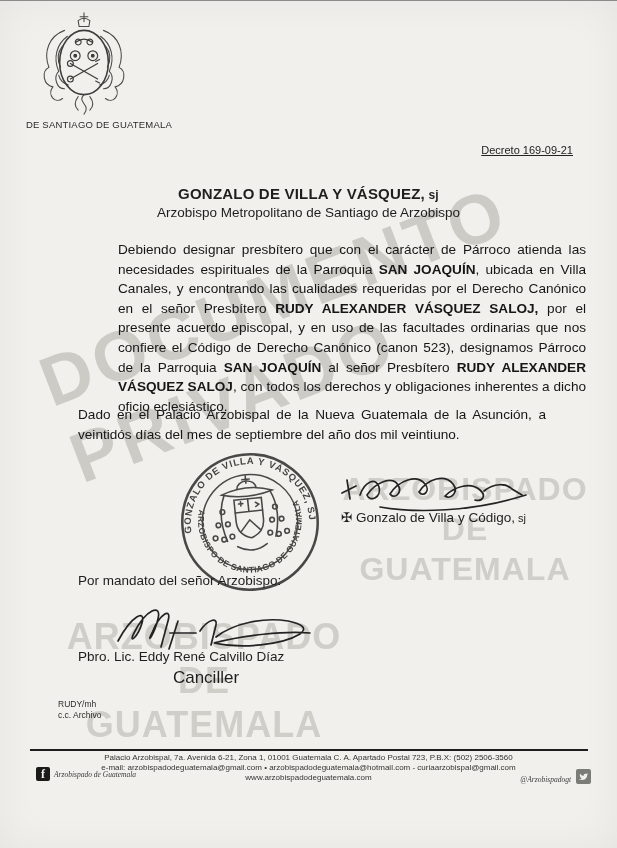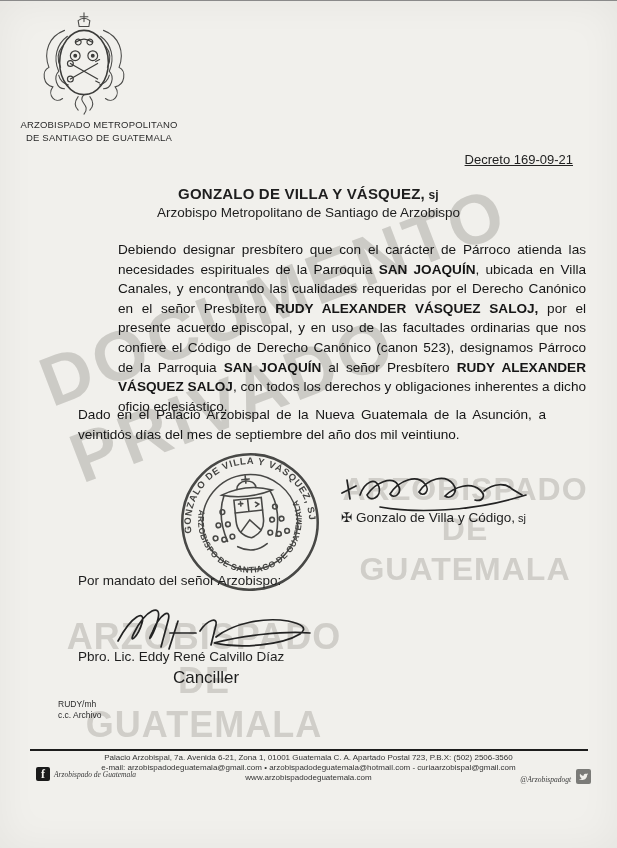--- a/index.html
+++ b/index.html
@@ -18,21 +18,21 @@
     font-weight:bold;font-size:70px;line-height:82px;letter-spacing:4px;
     color:#a9a7a1;opacity:.5;text-align:center;
   }
   .wm-diag .l2{margin-right:150px;}
   .wm-horiz{font-weight:bold;color:#bcbab4;opacity:.62;text-align:center;}
   .wm-a{top:468px;left:324px;width:282px;font-size:32px;line-height:40px;letter-spacing:1px;}
   .wm-b{top:614px;left:42px;width:324px;font-size:36px;line-height:44px;letter-spacing:1px;}
   
   .content{position:absolute;inset:0;z-index:1;}
   .org-name{top:118px;left:6px;width:186px;text-align:center;font-size:9.5px;line-height:12.5px;letter-spacing:.2px;color:#2a2a2a;}
-  .decree{top:151px;right:44px;font-size:13px;text-decoration:underline;color:#222;}
+  .decree{top:143px;right:44px;font-size:11px;text-decoration:underline;color:#222;}
   .title-block{top:184px;left:0;width:617px;text-align:center;}
   .title-name{font-size:15px;font-weight:bold;letter-spacing:.2px;}
   .title-name .suffix{font-size:12px;}
   .title-sub{font-size:13.5px;margin-top:3px;}
   .para{left:78px;width:468px;font-size:13.6px;line-height:19.6px;text-align:justify;color:#161616;}
   .p1{top:239px;margin-left:40px;}
   .p2{top:404px;}
   .seal-wrap{top:447px;left:176px;width:148px;height:148px;transform:rotate(-6deg);opacity:.92;}
   .sig1{top:460px;left:334px;width:204px;height:54px;}
   .arch-line{top:508px;left:341px;font-size:13.5px;}
@@ -105,21 +105,20 @@
 
           <path d="M36,74 L64,58 M36,58 L64,74"></path>
           <circle cx="36" cy="58" r="3"></circle>
             <circle cx="36" cy="74" r="3"></circle>
           <path d="M62,56 l4,-2 M62,76 l4,2"></path>
         </g>
       </svg>
     </div>
 
     <div class="abs org-name">
-      <div>ARZOBISPADO METROPOLITANO</div>
       <div>DE SANTIAGO DE GUATEMALA</div>
     </div>
 
     <div class="abs decree">Decreto 169-09-21</div>
 
     <div class="abs title-block">
       <div class="title-name"><span>GONZALO DE VILLA Y VÁSQUEZ,</span><span class="suffix"> sj</span></div>
       <div class="title-sub">Arzobispo Metropolitano de Santiago de Arzobispo</div>
     </div>
 

